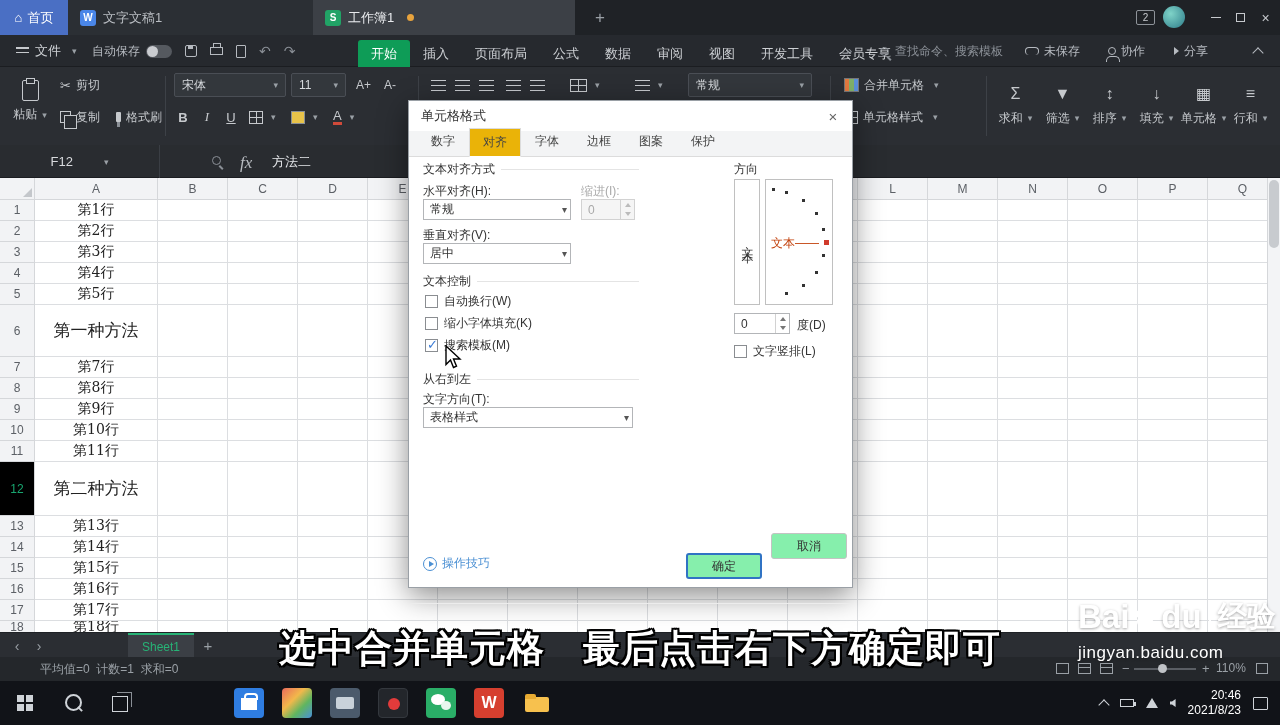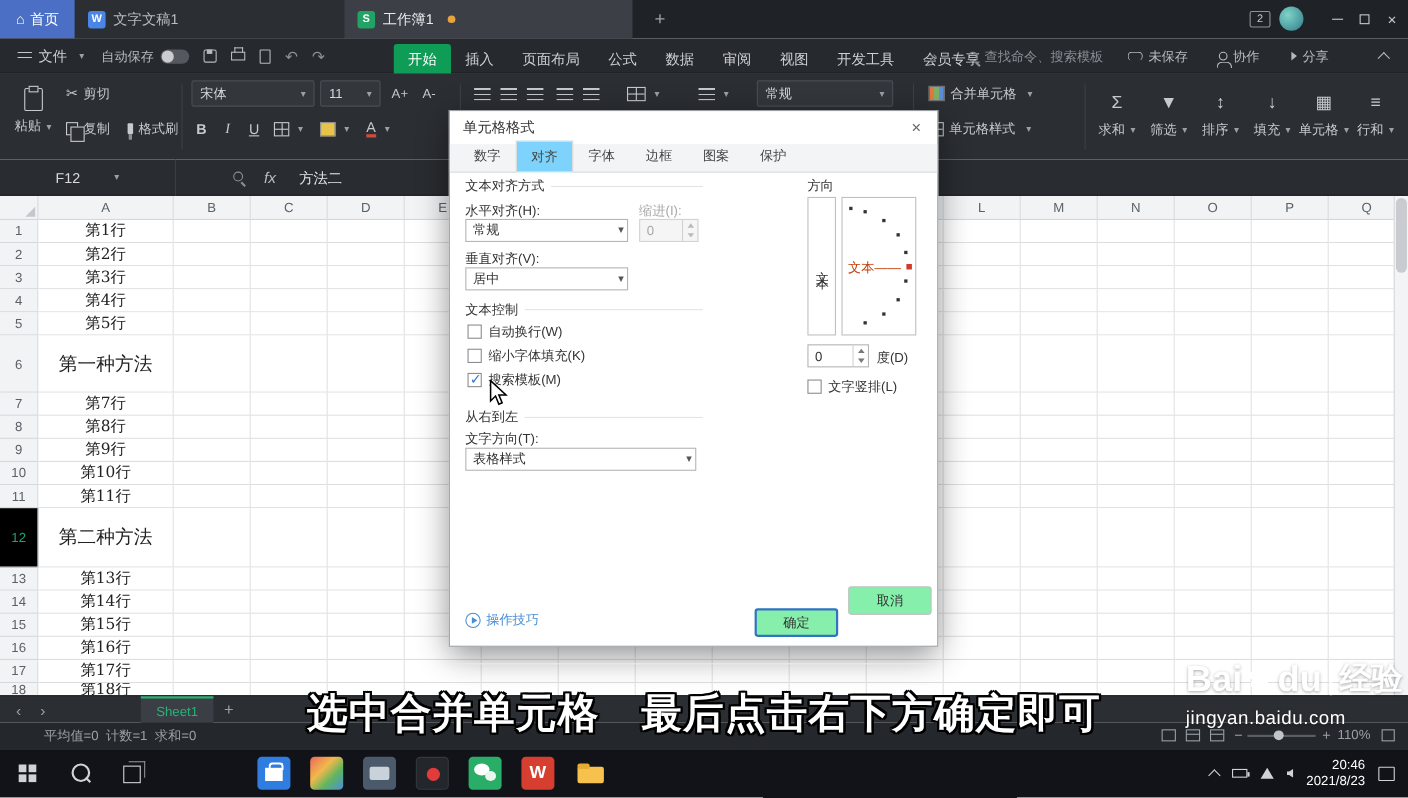--- a/index.html
+++ b/index.html
@@ -68,40 +68,40 @@
 .iborder{width:14px;height:13px;border:1px solid #c6c9cd;background:linear-gradient(#c6c9cd,#c6c9cd) 50% 0/1px 100% no-repeat,linear-gradient(#c6c9cd,#c6c9cd) 0 50%/100% 1px no-repeat}
 .topicon{position:absolute;top:6px;height:24px;display:flex;align-items:center;gap:3px;padding:0 3px}
 .stylegrid{width:15px;height:14px;border:1px solid #777;background:linear-gradient(90deg,#e2793f 33%,#7fb069 33% 66%,#5b8fd9 66%)}
 .toolbar-right-buttons{position:absolute;left:992px;top:4px;display:flex}
 .tallbtn{width:47px;height:68px;display:flex;flex-direction:column;align-items:center;justify-content:center;gap:6px}
 .tglyph{font-size:16px;color:#c6c9cd;height:20px;line-height:20px}
 .tlabel{font-size:12px;color:#c6c9cd;display:flex;align-items:center;white-space:nowrap}
 
 .fbar{position:absolute;left:0;top:145px;width:1280px;height:33px;background:#292c30;border-bottom:1px solid #1b1d21;color:#d8dadd;font-size:13px;z-index:5}
 .namebox{position:absolute;left:0;top:0;width:160px;height:33px;border-right:1px solid #3a3e44;display:flex;align-items:center;justify-content:center;gap:26px}
-.fxi{font-style:italic;font-family:Liberation Sans, sans-serif;color:#b8bcc1;font-size:14px}
+.fxi{font-style:italic;font-family:Liberation Serif, serif;color:#b8bcc1;font-size:17px}
 
 .sheetarea{position:absolute;left:0;top:178px;width:1280px;height:454px;overflow:hidden;background:#fff}
 .grid{position:absolute;left:0;top:0;display:grid;grid-template-columns:35px 123px repeat(16,70px)}
 .gh{background:#f2f3f5;border-right:1px solid #d5d7da;border-bottom:1px solid #d5d7da;color:#5c6066;font-size:12px;display:flex;align-items:center;justify-content:center}
 .gh.corner{position:relative}
 .gh.corner::after{content:"";position:absolute;right:2px;bottom:2px;border-left:9px solid transparent;border-bottom:9px solid #c4c7cb}
 .rowh.sel{color:#18a670;background:#000000}
 .cell{background:#fff;border-right:1px solid #dcdee1;border-bottom:1px solid #dcdee1}
 .acell{display:flex;align-items:center;justify-content:center;font-family:"DejaVu Serif","Liberation Serif",serif;font-size:14px;color:#222;overflow:hidden}
 .acell.big{font-size:17px}
 .vscroll{position:absolute;right:0;top:0;width:13px;height:454px;background:#f3f4f6;border-left:1px solid #d5d7da}
 .vthumb{position:absolute;left:1px;top:2px;width:10px;height:68px;background:#c8cbcf;border-radius:5px}
 
 .dialog{position:absolute;left:408px;top:100px;width:445px;height:488px;background:#fff;border:1px solid #9aa0a6;box-shadow:0 8px 28px rgba(0,0,0,.45);z-index:40;font-size:12px;color:#333}
 .dtitle{position:absolute;left:0;top:0;width:100%;height:30px;display:flex;align-items:center;padding:0 12px;font-size:13px;color:#333}
 .dclose{position:absolute;right:10px;top:6px;width:18px;height:18px;display:flex;align-items:center;justify-content:center;color:#666;font-size:15px}
 .dtabs{position:absolute;left:0;top:30px;width:100%;height:26px;background:#f3f4f5;border-bottom:1px solid #dcdcdc;display:flex;align-items:flex-end;padding-left:8px}
 .dtab{padding:5px 13px;color:#444;border:1px solid transparent}
-.dtab.active{background:#7dd3fc;border-color:#dcdcdc;border-bottom-color:#fff;margin-bottom:-1px}
+.dtab.active{background:#eab308;border-color:#dcdcdc;border-bottom-color:#fff;margin-bottom:-1px}
 .dbody{position:absolute;left:0;top:56px;width:100%;height:432px}
 .dsec{position:absolute;display:flex;align-items:center;color:#333}
 .dsec .rule{flex:1;height:1px;background:#e4e4e4;margin-left:6px}
 .dlabel{position:absolute;color:#333}
 .dlabel.dis{color:#a9a9a9}
 .dselect{position:absolute;height:21px;border:1px solid #b3b5b8;background:#fff;display:flex;align-items:center;padding:0 18px 0 6px}
 .dselect::after{content:"▾";position:absolute;right:3px;top:4px;font-size:10px;color:#555}
 .dspin{position:absolute;height:21px;border:1px solid #b3b5b8;background:#fff;display:flex;align-items:center;padding-left:6px}
 .dspin.dis{background:#f5f5f5;color:#a9a9a9;border-color:#d2d2d2}
 .spud{margin-left:auto;width:14px;height:100%;border-left:1px solid #d2d2d2;display:flex;flex-direction:column}

